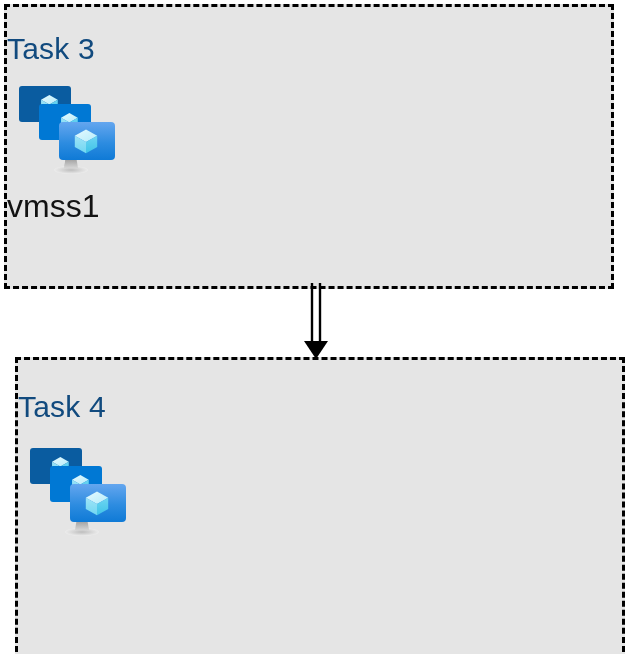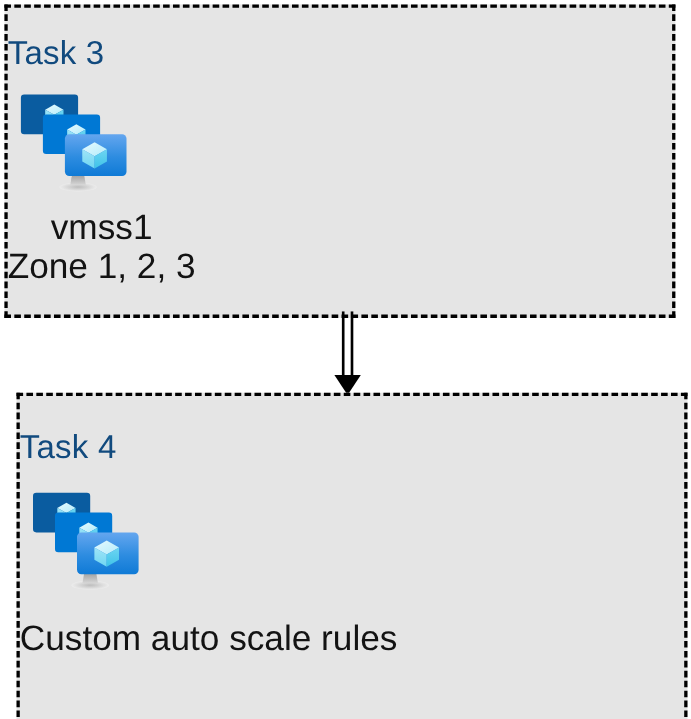--- a/index.html
+++ b/index.html
@@ -152,21 +152,20 @@
         <g transform="translate(65,48) scale(0.7)">
           <polygon points="20,2 36,11 20,20 4,11" fill="url(#cubeTop)"></polygon>
           <polygon points="4,11 20,20 20,36 4,27" fill="url(#cubeLeft)"></polygon>
           <polygon points="36,11 20,20 20,36 36,27" fill="url(#cubeRight)"></polygon>
         </g>
       </svg>
     </div>
 
     <div class="caption-block">
       <div>vmss1</div>
-      <div>Zone 1, 2, 3</div>
     </div>
   </div>
 
   <svg id="connector-arrow" viewBox="0 0 40 78" xmlns="http://www.w3.org/2000/svg">
     <line x1="16" y1="0" x2="16" y2="60" stroke="#000000" stroke-width="2.4"></line>
     <line x1="24" y1="0" x2="24" y2="60" stroke="#000000" stroke-width="2.4"></line>
     <polygon points="8,58 32,58 20,76" fill="#000000"></polygon>
   </svg>
 
   <div class="task-box" id="task-box-bottom">
@@ -221,18 +220,15 @@
 
         <rect x="52" y="42" width="56" height="38" rx="4" fill="url(#frontGradTop2)"></rect>
         <g transform="translate(65,48) scale(0.7)">
           <polygon points="20,2 36,11 20,20 4,11" fill="url(#cubeTop2)"></polygon>
           <polygon points="4,11 20,20 20,36 4,27" fill="url(#cubeLeft2)"></polygon>
           <polygon points="36,11 20,20 20,36 36,27" fill="url(#cubeRight2)"></polygon>
         </g>
       </svg>
     </div>
 
-    <div class="caption-block">
-      <div>Custom auto scale rules</div>
-    </div>
   </div>
 
 </div>
 
 </body></html>

